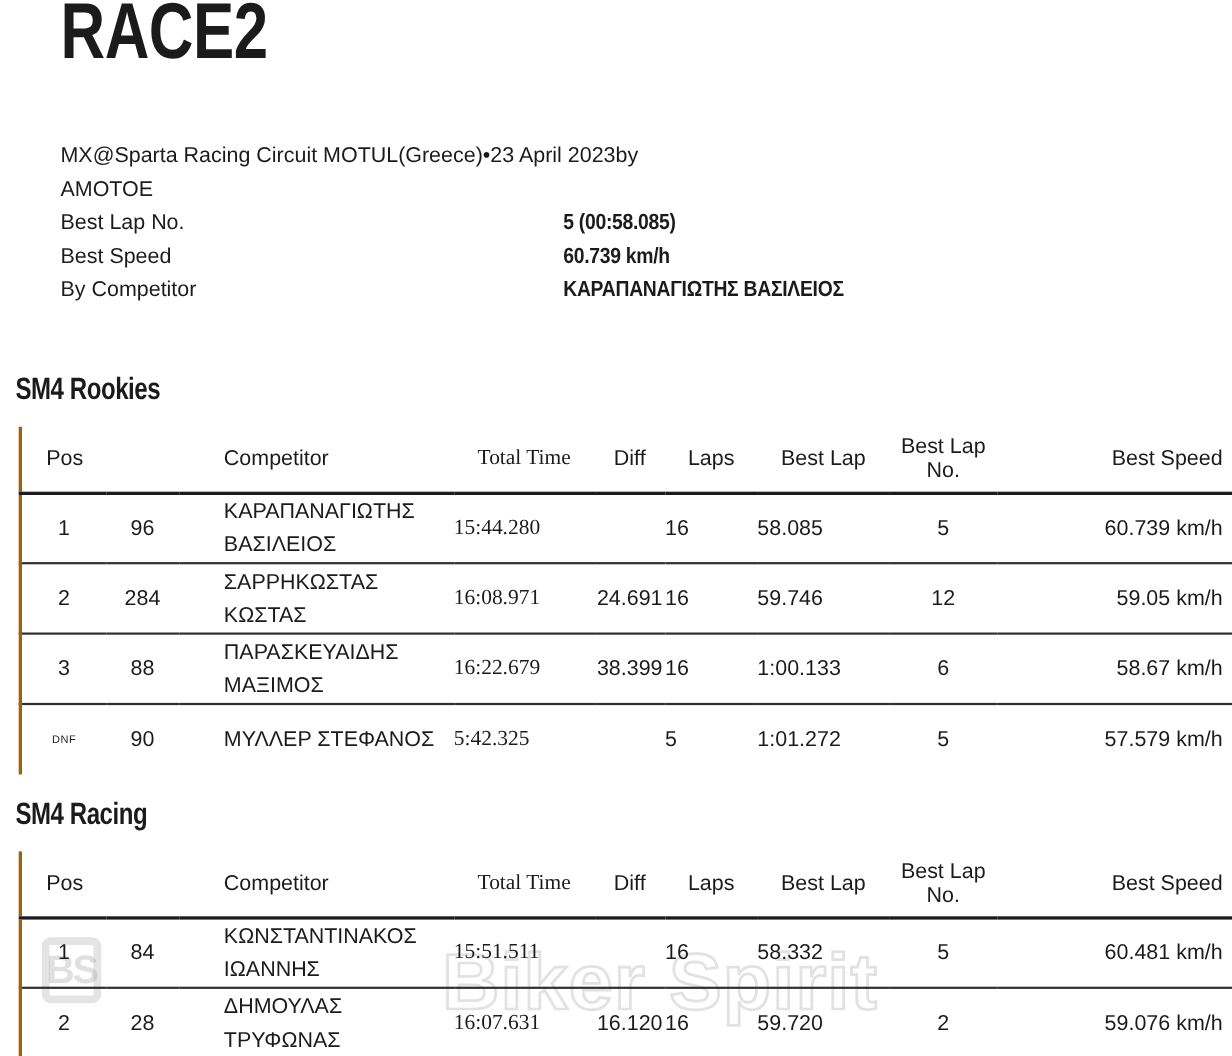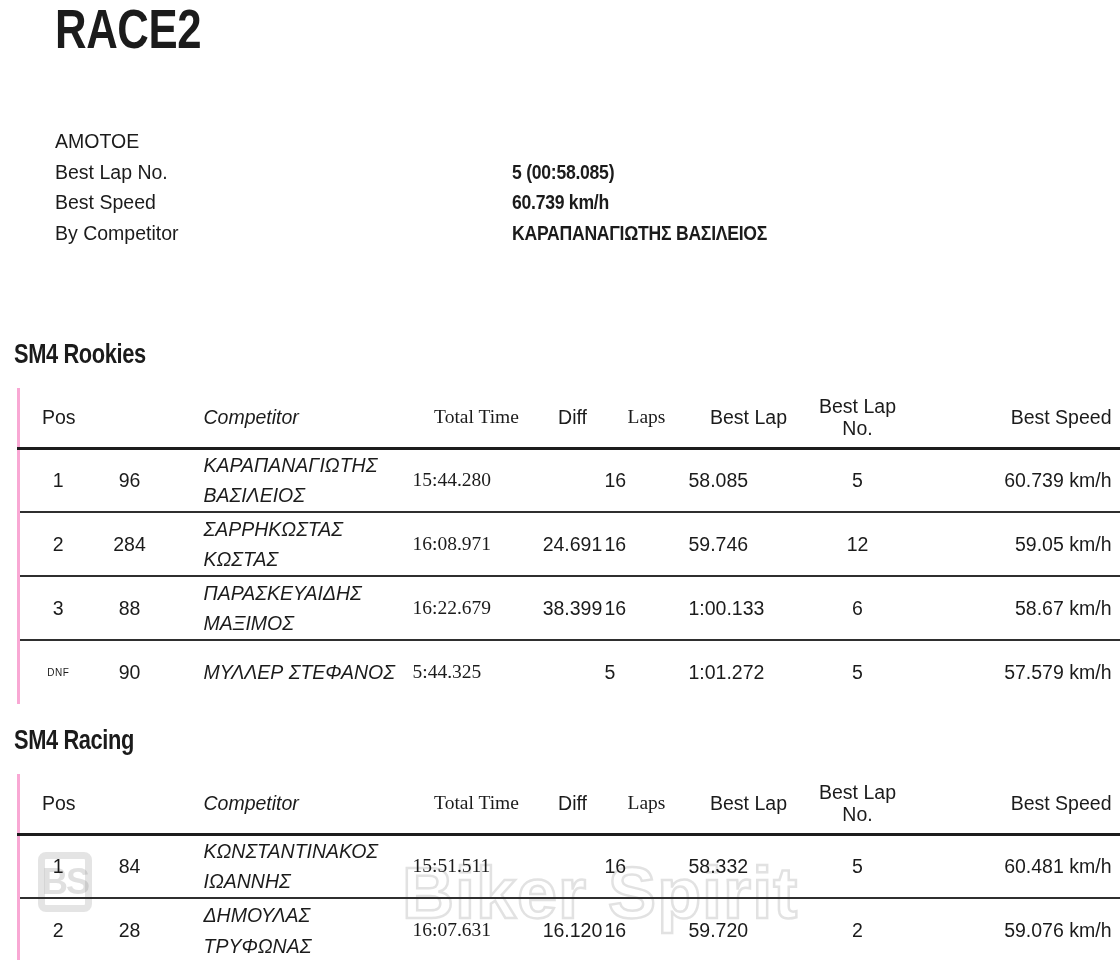--- a/index.html
+++ b/index.html
@@ -24,21 +24,21 @@
     display: inline-block;
     transform: scaleX(0.88);
     transform-origin: 0 50%;
     letter-spacing: -0.3px;
     white-space: nowrap;
   }
   #page-title {
     position: absolute;
     left: 55px;
     top: 0px;
-    font-size: 56px;
+    font-size: 72px;
     line-height: 58px;
   }
   #info-block {
     position: absolute;
     left: 55px;
     top: 126px;
     font-size: 19.5px;
     line-height: 30.6px;
     width: 1040px;
   }
@@ -55,21 +55,21 @@
   #section-title-2 { top: 723px; }
 
   .results-table-wrap { position: absolute; left: 17px; width: 1103px; }
   #table-wrap-1 { top: 388px; }
   #table-wrap-2 { top: 774px; }
 
   table.results {
     width: 1103px;
     border-collapse: collapse;
     table-layout: fixed;
-    border-left: 3px solid #f9a8d4;
+    border-left: 3px solid #a16207;
     font-size: 19.5px;
     color: #1b1b1b;
   }
   table.results col.w-pos   { width: 78px; }
   table.results col.w-no    { width: 66px; }
   table.results col.w-name  { width: 250px; }
   table.results col.w-total { width: 128px; }
   table.results col.w-diff  { width: 64px; }
   table.results col.w-laps  { width: 84px; }
   table.results col.w-blap  { width: 120px; }
@@ -83,25 +83,25 @@
     vertical-align: middle;
     line-height: 1.15;
   }
   table.results tbody tr { height: 64px; }
   table.results tbody tr:not(:last-child) td { border-bottom: 2px solid #2f2f2f; }
   table.results td { vertical-align: middle; line-height: 1.55; }
 
   .c-pos   { text-align: center; }
   th.c-pos { text-align: left; padding-left: 22px; }
   .c-no    { text-align: center; }
-  .c-name  { text-align: left; padding-left: 41px; font-style: italic; }
+  .c-name  { text-align: left; padding-left: 41px; }
   .c-total { white-space: nowrap; font-family: Liberation Serif, serif; }
   .c-diff  { text-align: center; white-space: nowrap; }
   .c-laps  { text-align: left; padding-right: 2px; }
-  th.c-laps{ text-align: center; padding-right: 0; font-family: Liberation Serif, serif; }
+  th.c-laps{ text-align: center; padding-right: 0; }
   .c-blap  { text-align: left; padding-right: 8px; }
   th.c-blap{ text-align: center; padding-right: 0; }
   .c-blno  { text-align: center; }
   .c-speed { text-align: right; padding-right: 10px; white-space: nowrap; }
   td.dnf-pos { font-size: 10px; letter-spacing: 0.5px; }
 
   
   #wm-badge {
     position: absolute;
     left: 38px;
@@ -140,20 +140,21 @@
 <div id="wm-badge">BS</div>
 <div id="wm-text">Biker Spirit</div>
 
 <div id="content-layer">
 
   <h1 id="page-title">
     <span class="condensed">RACE2</span>
   </h1>
 
   <div id="info-block">
+    <div>MX@Sparta Racing Circuit MOTUL(Greece)•23 April 2023by</div>
     <div>AMOTOE</div>
     <div class="info-row">
       <span class="ilabel">Best Lap No.</span><span class="ival bval">5 (00:58.085)</span>
     </div>
     <div class="info-row">
       <span class="ilabel">Best Speed</span><span class="ival bval">60.739 km/h</span>
     </div>
     <div class="info-row">
       <span class="ilabel">By Competitor</span><span class="ival bval">ΚΑΡΑΠΑΝΑΓΙΩΤΗΣ ΒΑΣΙΛΕΙΟΣ</span>
     </div>
@@ -219,21 +220,21 @@
             <td class="c-diff">38.399</td>
             <td class="c-laps">16</td>
             <td class="c-blap">1:00.133</td>
             <td class="c-blno">6</td>
             <td class="c-speed">58.67 km/h</td>
           </tr>
           <tr>
             <td class="c-pos dnf-pos">DNF</td>
             <td class="c-no">90</td>
             <td class="c-name">ΜΥΛΛΕΡ ΣΤΕΦΑΝΟΣ</td>
-            <td class="c-total">5:44.325</td>
+            <td class="c-total">5:42.325</td>
             <td class="c-diff"></td>
             <td class="c-laps">5</td>
             <td class="c-blap">1:01.272</td>
             <td class="c-blno">5</td>
             <td class="c-speed">57.579 km/h</td>
           </tr>
         </tbody>
       </table>
     </div>
 

